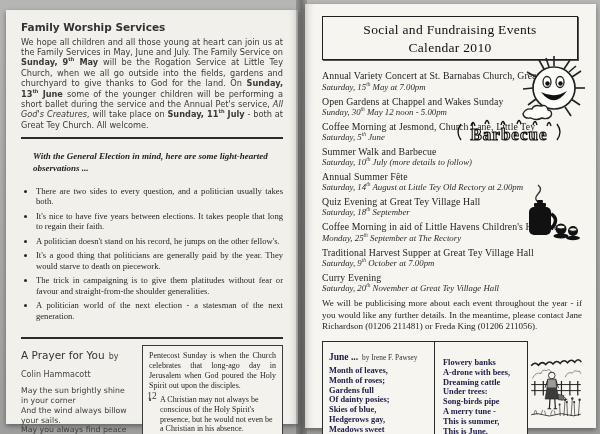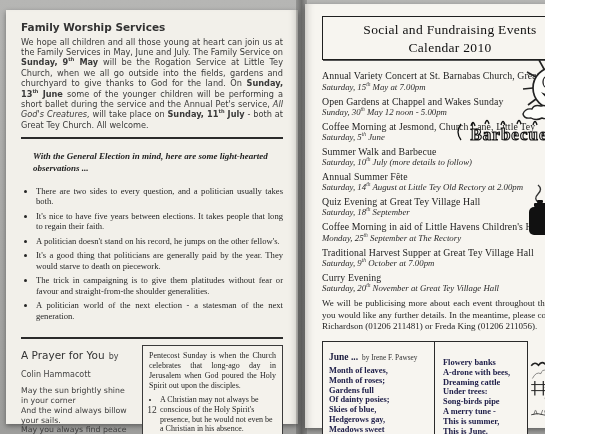--- a/index.html
+++ b/index.html
@@ -1,16 +1,16 @@
 <!DOCTYPE html>
 <html><head>
 <meta charset="utf-8">
 <style>
   html,body{margin:0;padding:0;}
-  .scan{position:relative;width:545px;height:434px;background:linear-gradient(#b6b6b4,#9e9e9c);overflow:hidden;
+  .scan{position:relative;width:600px;height:434px;background:linear-gradient(#b6b6b4,#9e9e9c);overflow:hidden;
         font-family:"Liberation Serif",serif;color:#2c2c2c;}
   .page{position:absolute;box-shadow:0 2px 5px rgba(0,0,0,.4);}
   .page-left{left:6px;top:10px;width:292px;height:414px;background:#f2f0ea;
              box-shadow:0 2px 5px rgba(0,0,0,.4), inset -8px 0 10px -8px rgba(0,0,0,.3);
              padding:11px 15px 6px 15px;box-sizing:border-box;}
   .page-right{left:305px;top:4px;width:291px;height:424px;background:#f7f5f0;
               box-shadow:0 2px 5px rgba(0,0,0,.4), inset 8px 0 10px -8px rgba(0,0,0,.3);
               padding:10px 14px 6px 17px;box-sizing:border-box;}
   .gutter{position:absolute;left:296px;top:0;width:11px;height:434px;
           background:linear-gradient(90deg,rgba(0,0,0,.18),rgba(0,0,0,.38),rgba(0,0,0,.15));}
@@ -30,21 +30,21 @@
   .prayer-title{font:10.5px/1.2 "DejaVu Sans",sans-serif;color:#333;}
   .prayer-by{font:8px/1.2 "DejaVu Sans",sans-serif;color:#444;}
   .prayer-lines{font:7.8px/1.26 "DejaVu Sans",sans-serif;color:#3c3c3c;margin-top:5px;}
   .pre{white-space:pre-line;}
   .pent-box{width:141px;border:1.5px solid #3a3a3a;padding:5px 6px;box-sizing:border-box;background:#f4f2ec;}
   .pent-intro{font:8px/1.24 "Liberation Serif",serif;text-align:justify;margin:0;color:#262626;}
   .pent-list{margin:4px 0 0 11px;padding:0;}
   .pent-list li{font:8px/1.24 "Liberation Serif",serif;margin-bottom:4px;color:#262626;}
   .attr{display:block;margin-top:1px;}
   .pagenum{text-align:center;font:9.5px "Liberation Serif",serif;color:#333;margin-top:5px;}
-  .pagenum-left{position:absolute;bottom:9px;left:0;width:100%;}
+  .pagenum-left{position:absolute;bottom:23px;left:0;width:100%;}
 
   
   .title-box{border:1.5px solid #1f1f1f;padding:3px 18px;text-align:center;margin:2px 4px 10px 0;
              box-shadow:1px 1px 0 #555;}
   .title-box span{font:13.5px/1.2 "Liberation Serif",serif;color:#111;letter-spacing:.3px;}
   .events{width:245px;}
   .event{margin-bottom:2.5px;}
   .ev-name{font:9.8px/1.14 "Liberation Serif",serif;color:#1d1d1d;letter-spacing:.1px;}
   .ev-date{font:italic 8.8px/1.14 "Liberation Serif",serif;color:#2a2a2a;margin-bottom:4px;}
   .footer-par{font:9px/1.3 "Liberation Serif",serif;text-align:justify;margin:5px 0 0 0;color:#222;}

